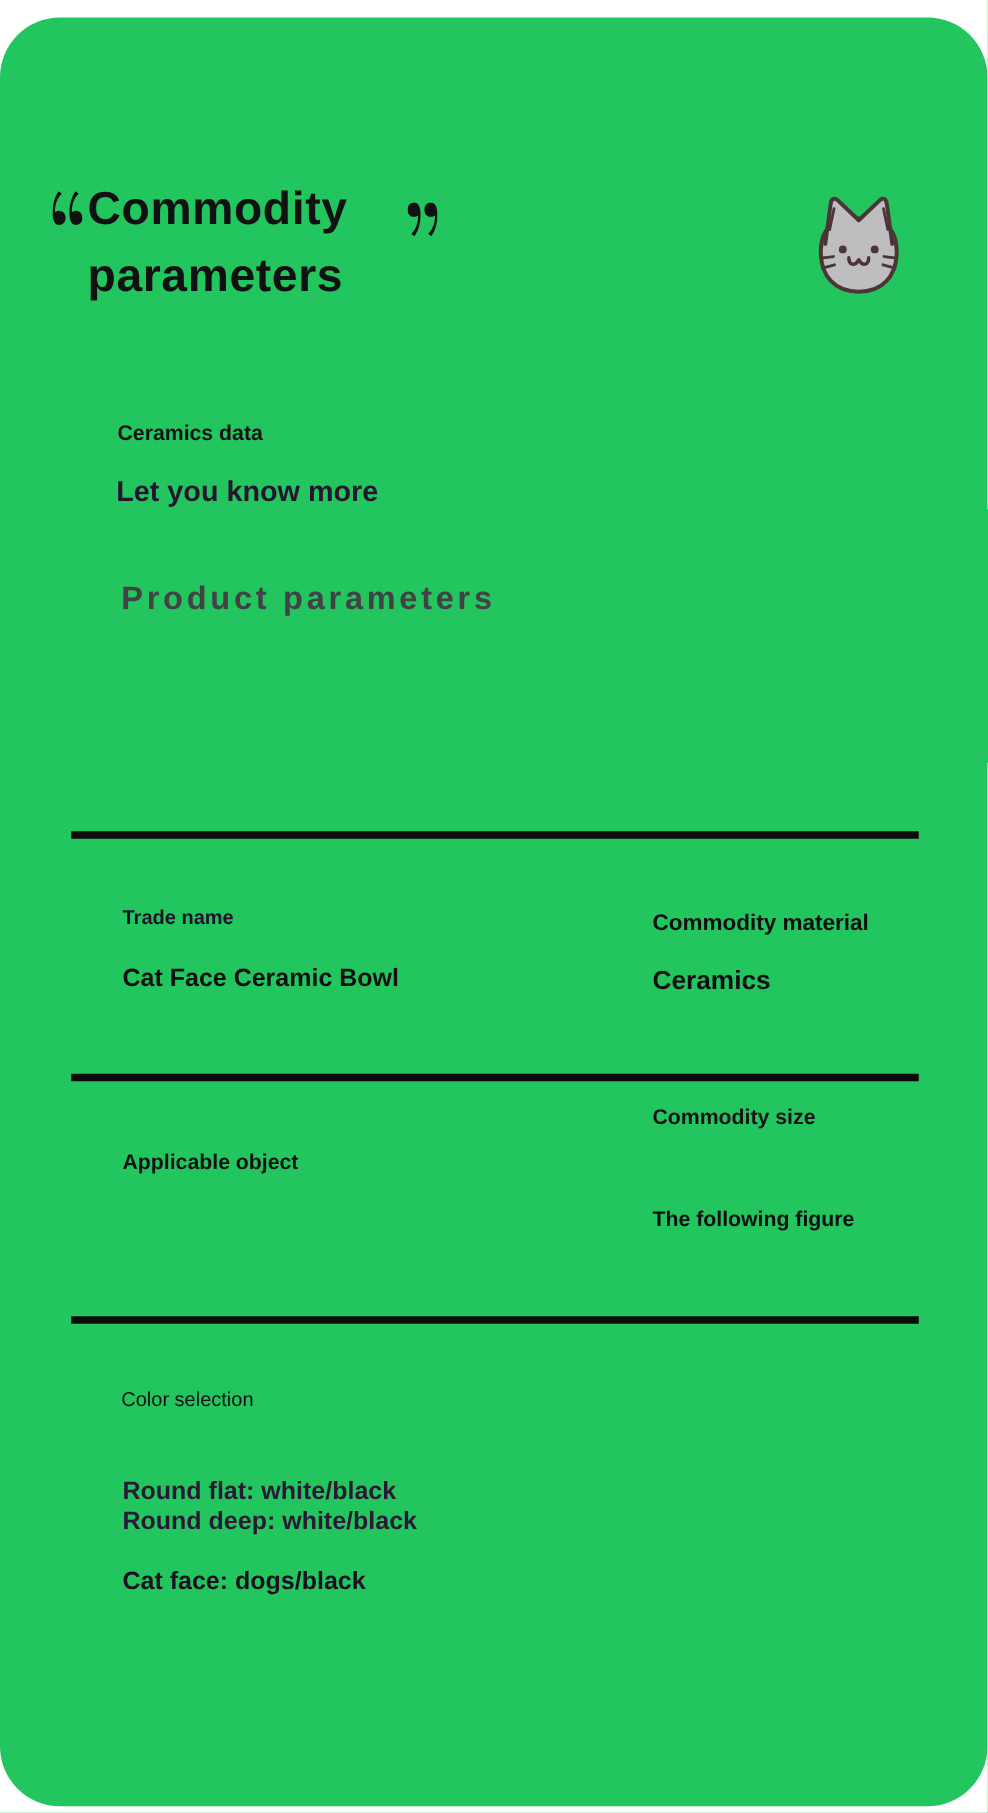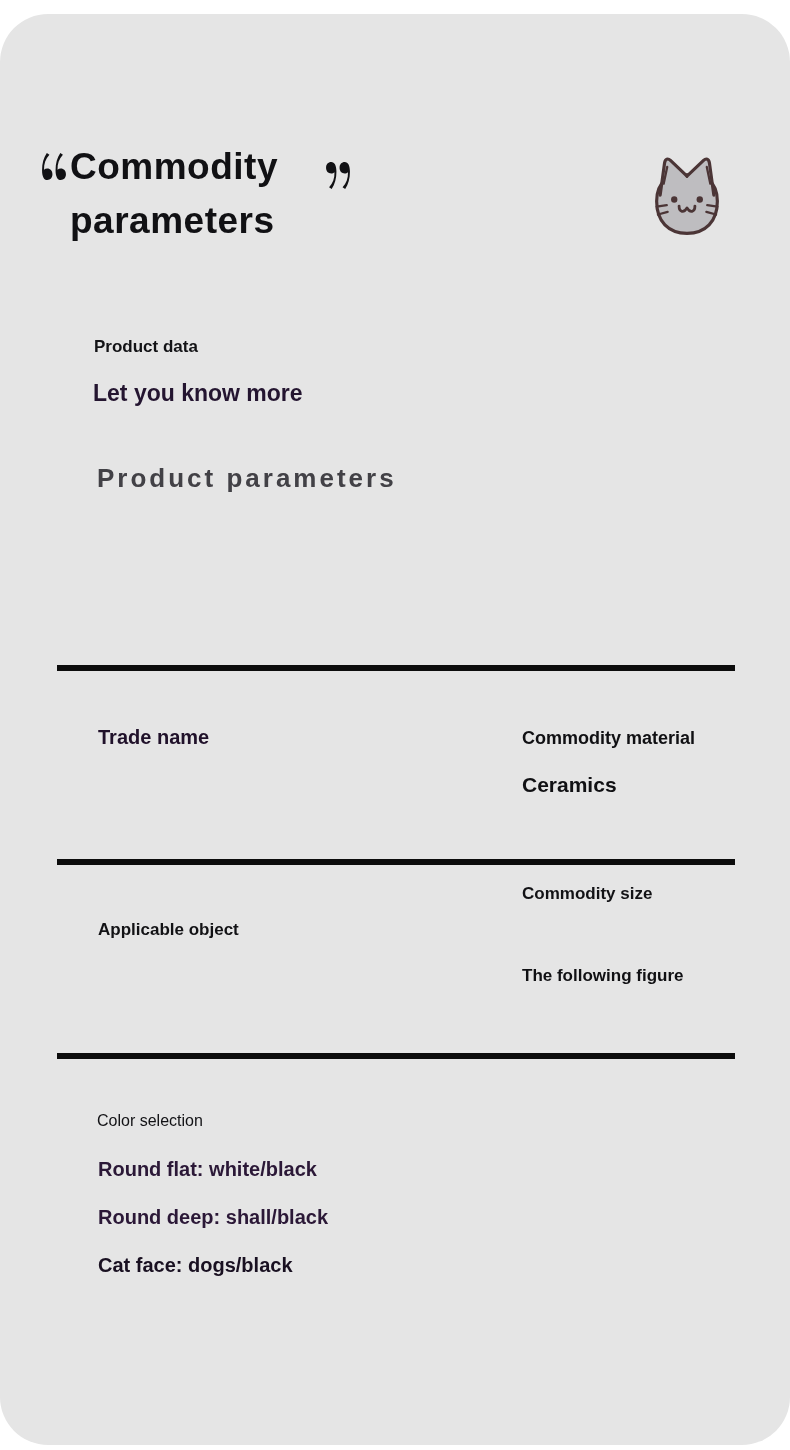--- a/index.html
+++ b/index.html
@@ -1,20 +1,20 @@
 <!DOCTYPE html>
 <html><head>
 <meta charset="utf-8">
 <style>
   * { margin:0; padding:0; box-sizing:border-box; }
   html,body { width:790px; height:1450px; background:#ffffff; overflow:hidden;
               font-family:"Liberation Sans", sans-serif; }
   body { position:relative; }
   .card { position:absolute; left:0; top:14px; width:790px; height:1431px;
-          background:#e5e5e5; border-radius:48px; }
+          background:#22c55e; border-radius:48px; }
   .abs { position:absolute; }
 
   
   .title { left:70px; top:126px; width:268px; font-size:37px; line-height:54px;
            color:#111114; font-weight:700; letter-spacing:0.5px; }
   .quote { width:24px; height:27px; }
   .quote-open { left:42px; top:139px; }
   .quote-close { left:326px; top:148px; }
   .cat-icon { left:643px; top:138px; width:88px; height:88px; }
 
@@ -23,33 +23,33 @@
   .subtitle { left:93px; top:366px; font-size:23px; color:#241530; font-weight:700; }
   .heading  { left:97px; top:442px; width:310px; font-size:26px; line-height:45px;
               letter-spacing:3px; color:#424146; font-weight:700; }
 
   
   .divider { left:57px; width:678px; height:6px; background:#0c0c0c; }
   .d1 { top:651px; } .d2 { top:845px; } .d3 { top:1039px; }
 
   
   .colL { left:98px; }  .colR { left:522px; }
-  .r1-label-l { top:712px; font-size:20px; color:#20112a; font-weight:700; }
+  .r1-label-l { top:712px; font-size:16px; color:#20112a; font-weight:700; }
   .r1-value-l { top:758px; font-size:20px; color:#101013; font-weight:700; }
   .r1-label-r { top:714px; font-size:18px; color:#101013; font-weight:700; }
   .r1-value-r { top:759px; font-size:21px; color:#101013; font-weight:700; }
   .r2-label-l { top:906px; font-size:17px; color:#121215; font-weight:700; }
   .r2-value-l { top:950px; font-size:20px; color:#101013; font-weight:700; }
   .r2-label-r { top:870px; font-size:17px; color:#121215; font-weight:700; }
   .r2-value-r { top:952px; font-size:17px; color:#101013; font-weight:700;text-align:right; }
 
   
   .color-label { left:97px; top:1098px; font-size:16px; color:#121215; font-weight:400; }
   .opt { left:98px; font-size:20px; font-weight:700; color:#2b1837; }
-  .opt1 { top:1144px; } .opt2 { top:1192px; }
+  .opt1 { top:1168px; } .opt2 { top:1192px; }
   .opt3 { top:1240px; color:#191021; }
 
   
   .note { left:98px; top:1342px; font-size:15px; color:#2a1733; font-weight:700; }
 </style>
 </head>
 <body>
 
 <div class="card">
 
@@ -77,34 +77,35 @@
       <path d="M 27.5 17 L 23.5 36" fill="none" stroke-width="2.6"></path>
       <path d="M 72.5 17 L 76.5 36" fill="none" stroke-width="2.6"></path>
       <circle cx="35.5" cy="54" r="3.6" fill="#4b3536" stroke="none"></circle>
       <circle cx="64.5" cy="54" r="3.6" fill="#4b3536" stroke="none"></circle>
       <path d="M 41 61.5 C 41 68.5 46.5 69.5 50 63.5 C 53.5 69.5 59 68.5 59 61.5" fill="none" stroke-width="3.2"></path>
       <path d="M 15.5 62 L 27 60.5 M 17 71 L 28 68" fill="none" stroke-width="2.6"></path>
       <path d="M 84.5 62 L 73 60.5 M 83 71 L 72 68" fill="none" stroke-width="2.6"></path>
     </g>
   </svg>
 
-  <div class="abs eyebrow">Product data</div>
+  <div class="abs eyebrow">Ceramics data</div>
   <div class="abs heading">Product parameters</div>
   <div class="abs subtitle">Let you know more</div>
 
   <div class="abs divider d1"></div>
   <div class="abs colL r1-label-l">Trade name</div>
+  <div class="abs colL r1-value-l">Cat Face Ceramic Bowl</div>
   <div class="abs colR r1-label-r">Commodity material</div>
   <div class="abs colR r1-value-r">Ceramics</div>
 
   <div class="abs divider d2"></div>
   <div class="abs colL r2-label-l">Applicable object</div>
   <div class="abs colR r2-label-r">Commodity size</div>
   <div class="abs colR r2-value-r">The following figure</div>
 
   <div class="abs divider d3"></div>
   <div class="abs color-label">Color selection</div>
   <div class="abs opt opt1">Round flat: white/black</div>
-  <div class="abs opt opt2">Round deep: shall/black</div>
+  <div class="abs opt opt2">Round deep: white/black</div>
   <div class="abs opt opt3">Cat face: dogs/black</div>
 
 
 </div>
 
 </body></html>

